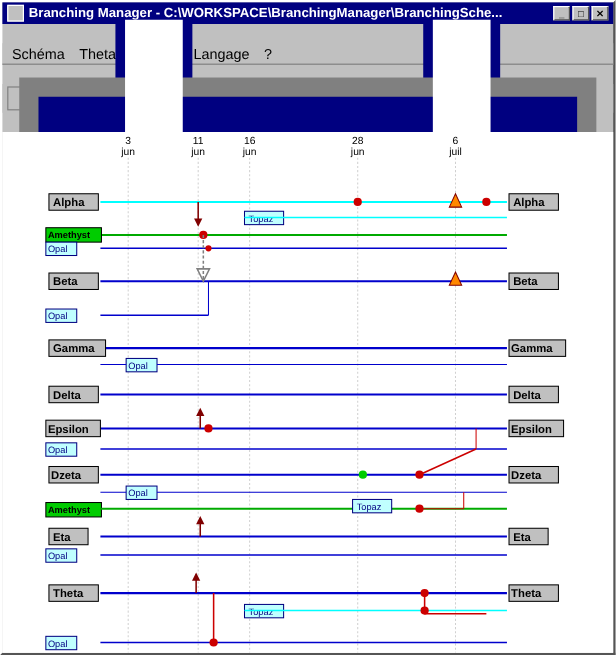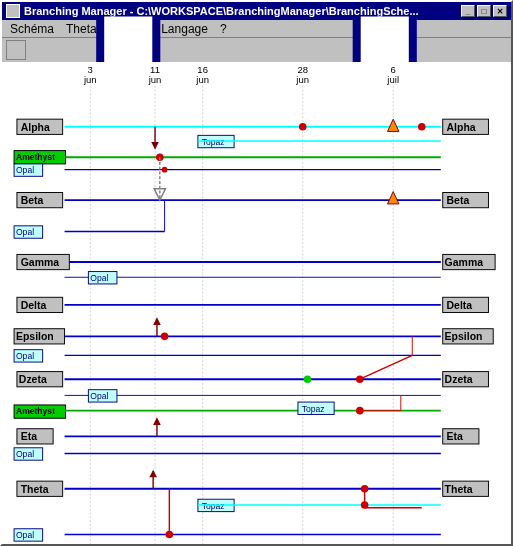--- a/index.html
+++ b/index.html
@@ -13,20 +13,21 @@
     }
     .window {
       width: 513px;
       height: 546px;
       border: 2px solid #fff;
       border-right-color: #555;
       border-bottom-color: #555;
       background: #c0c0c0;
       display: flex;
       flex-direction: column;
+      gap: 16px;
     }
     .title-bar {
       background: #000080;
       color: white;
       padding: 2px 4px;
       display: flex;
       align-items: center;
       justify-content: space-between;
       font-size: 11px;
       font-weight: bold;

